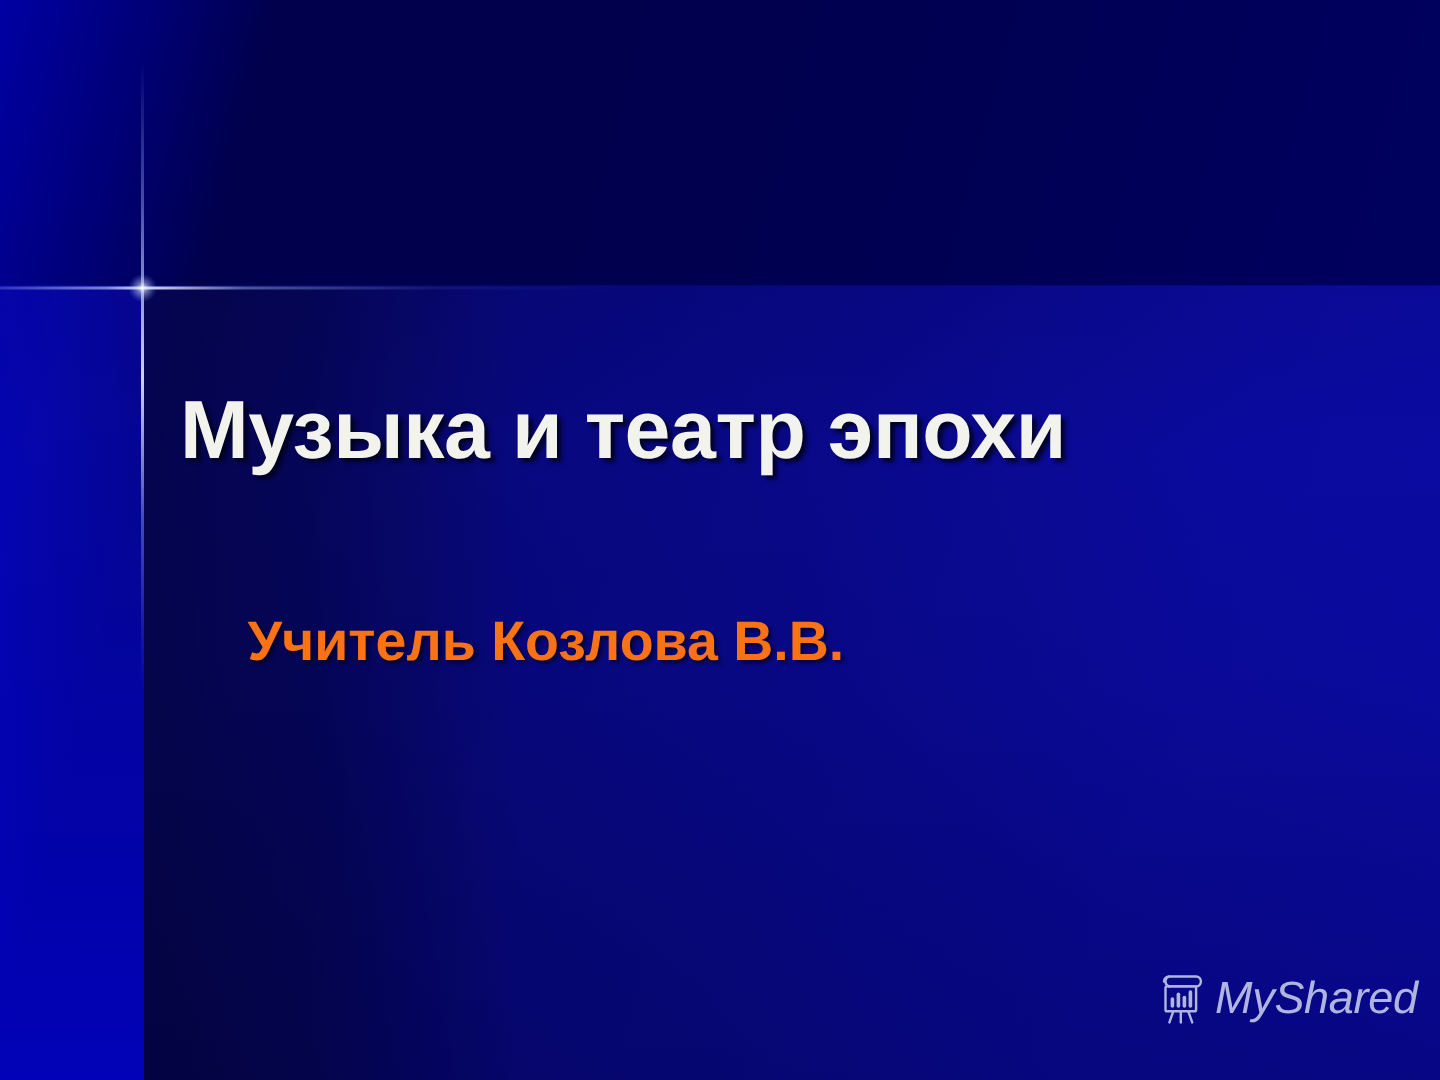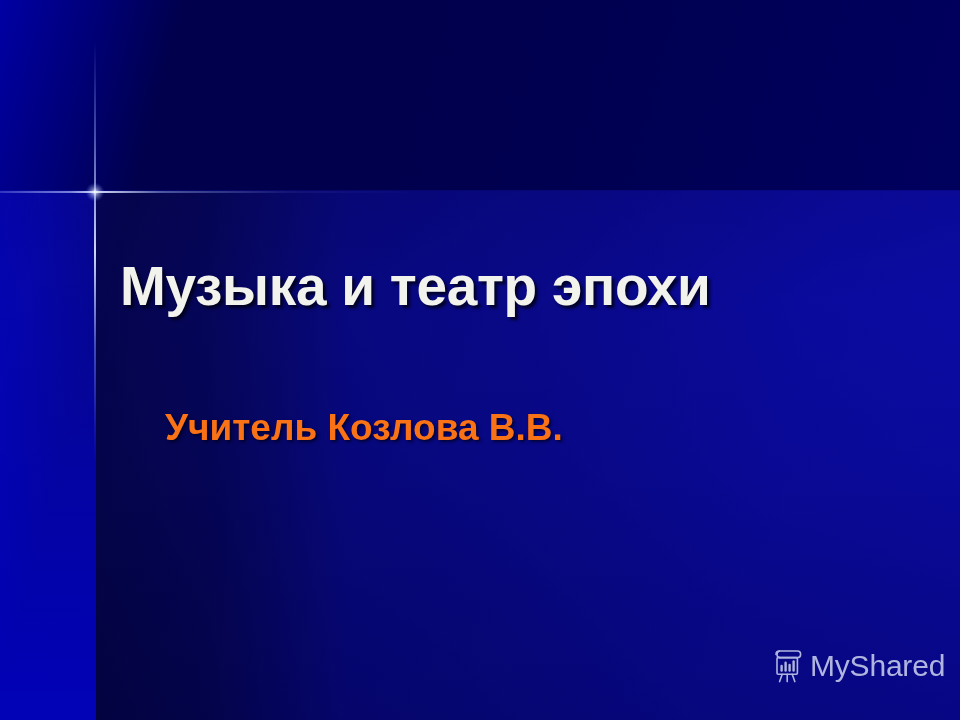--- a/index.html
+++ b/index.html
@@ -166,20 +166,21 @@
     display: block;
     flex: 0 0 auto;
   }
   .watermark .wm-text {
     font-size: 30px;
     font-weight: normal;
     letter-spacing: -0.2px;
     color: #ccd2ee;
     line-height: 1;
     white-space: nowrap;
+    font-style: italic;
   }
 </style>
 </head>
 <body>
 
 <div id="slide">
 
   <div class="bg-base"></div>
   <div class="bg-top-dark"></div>
   <div class="bg-diag"></div>

